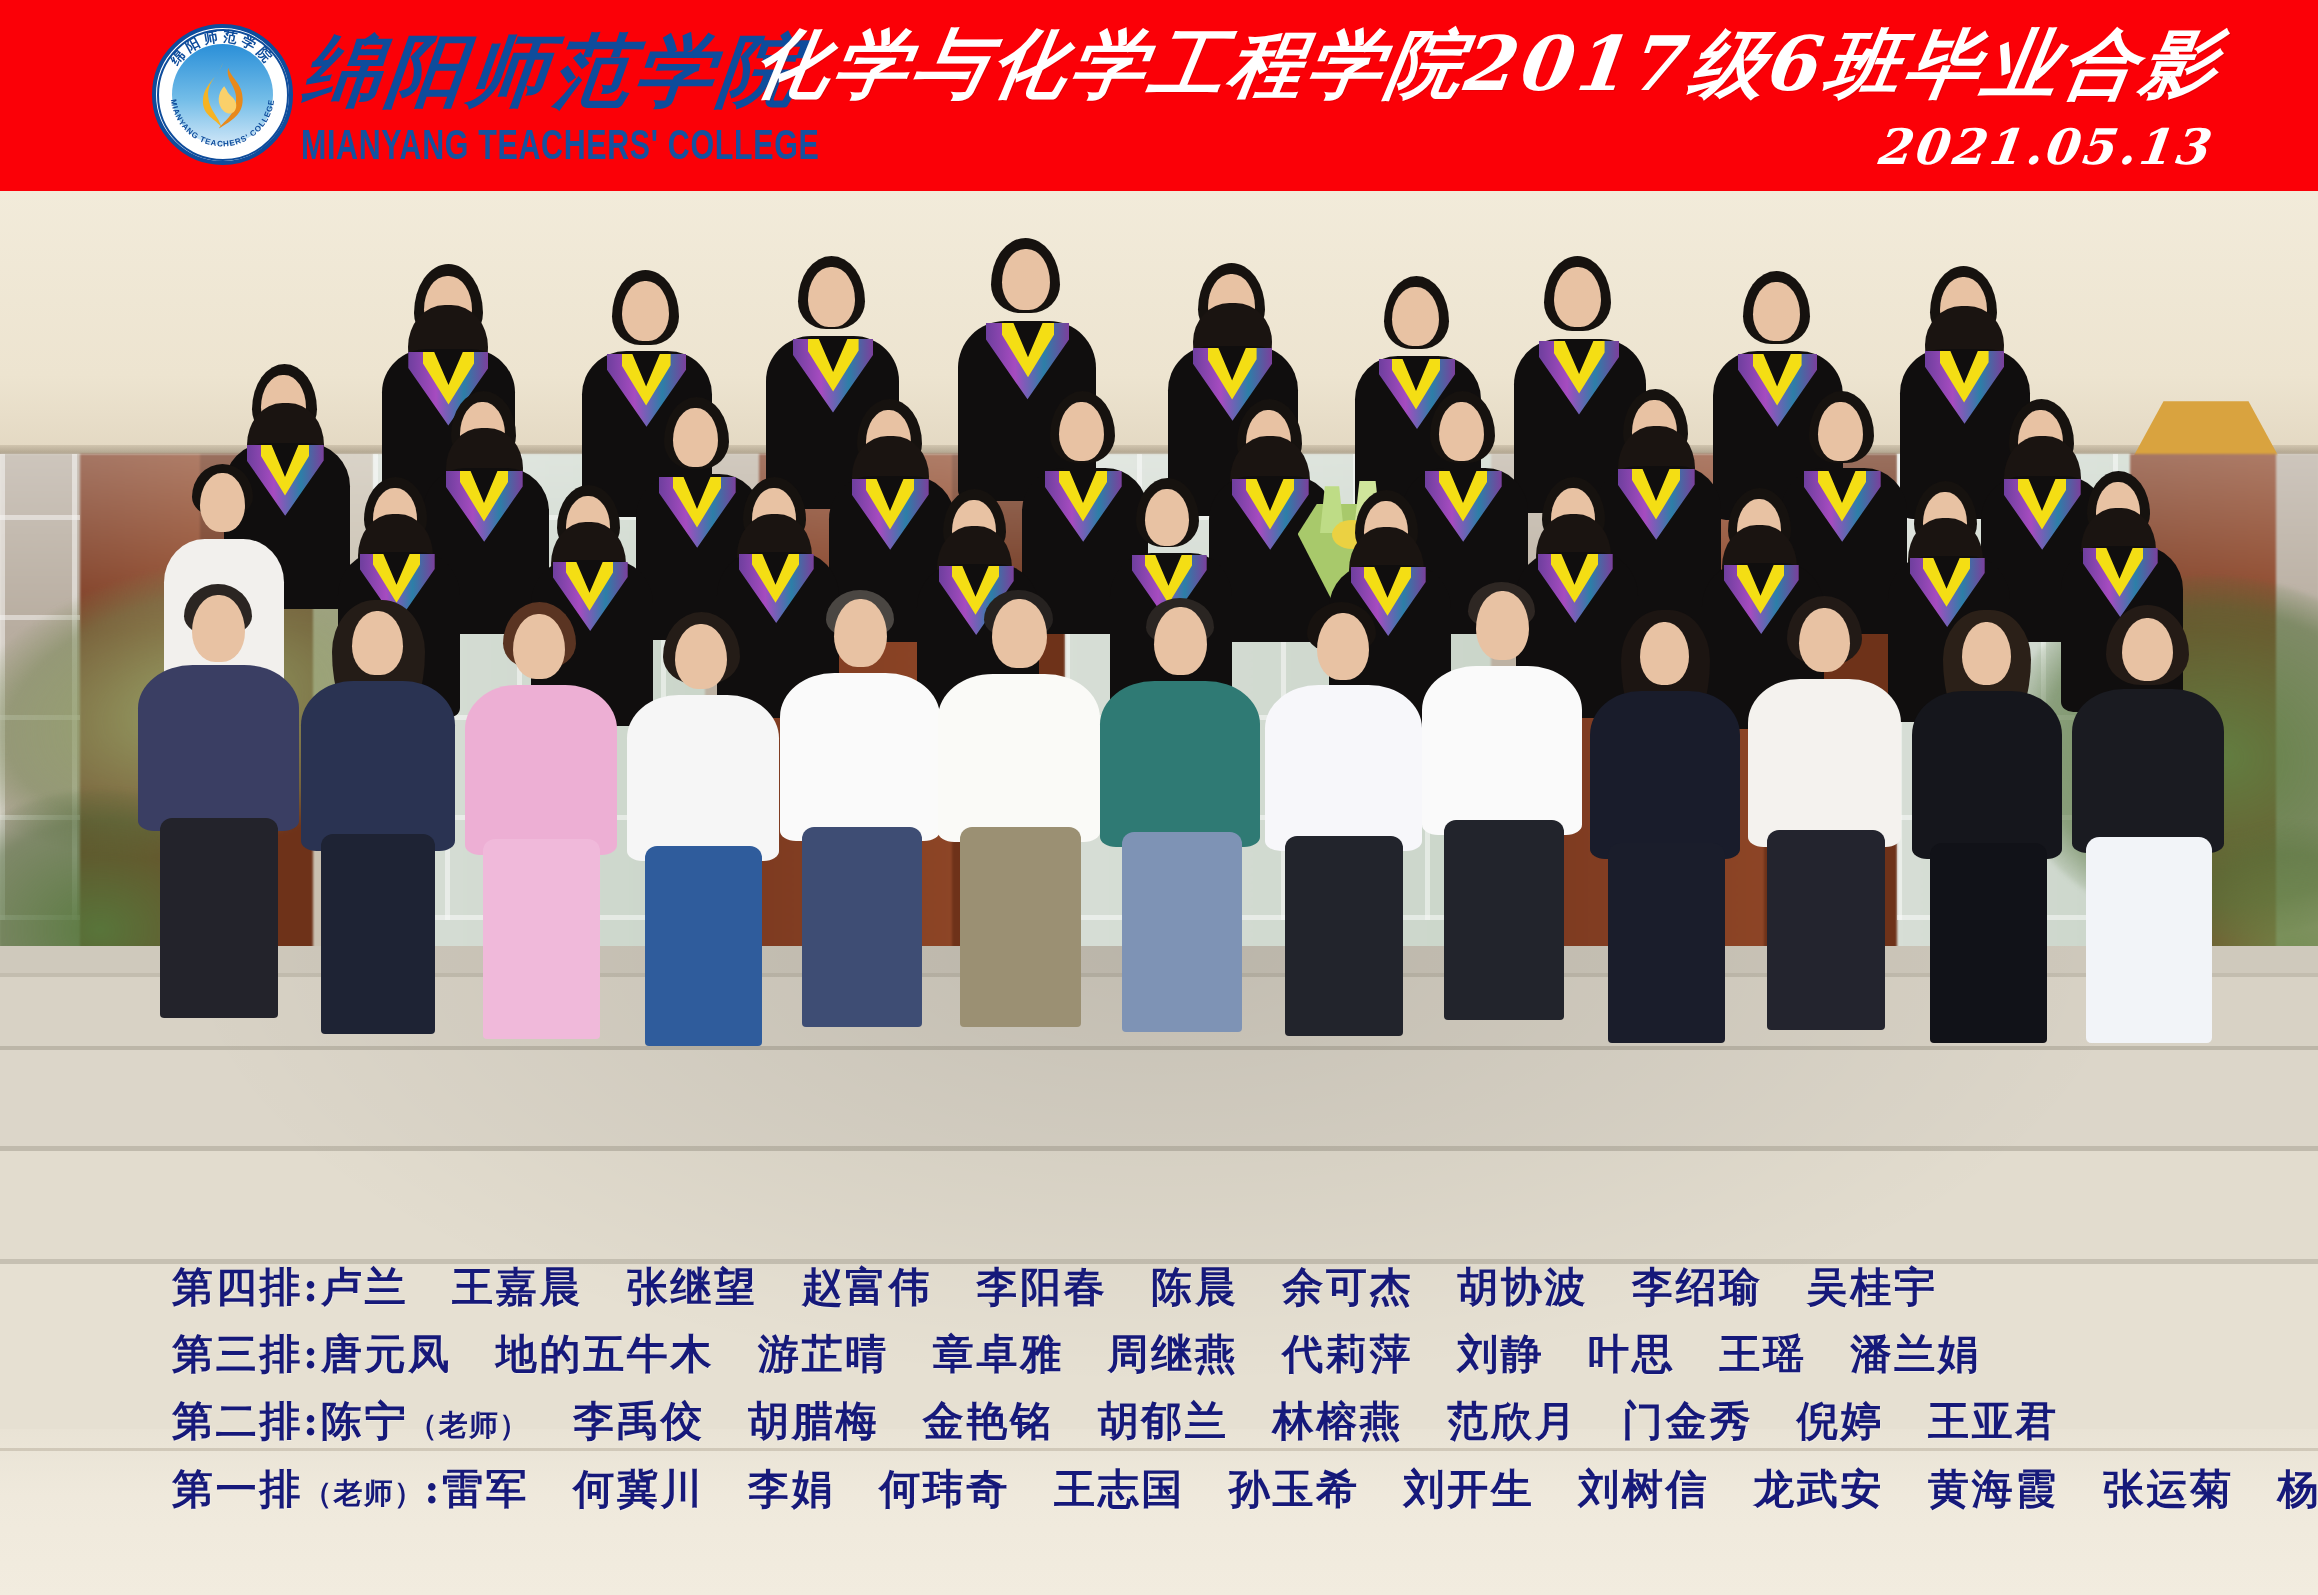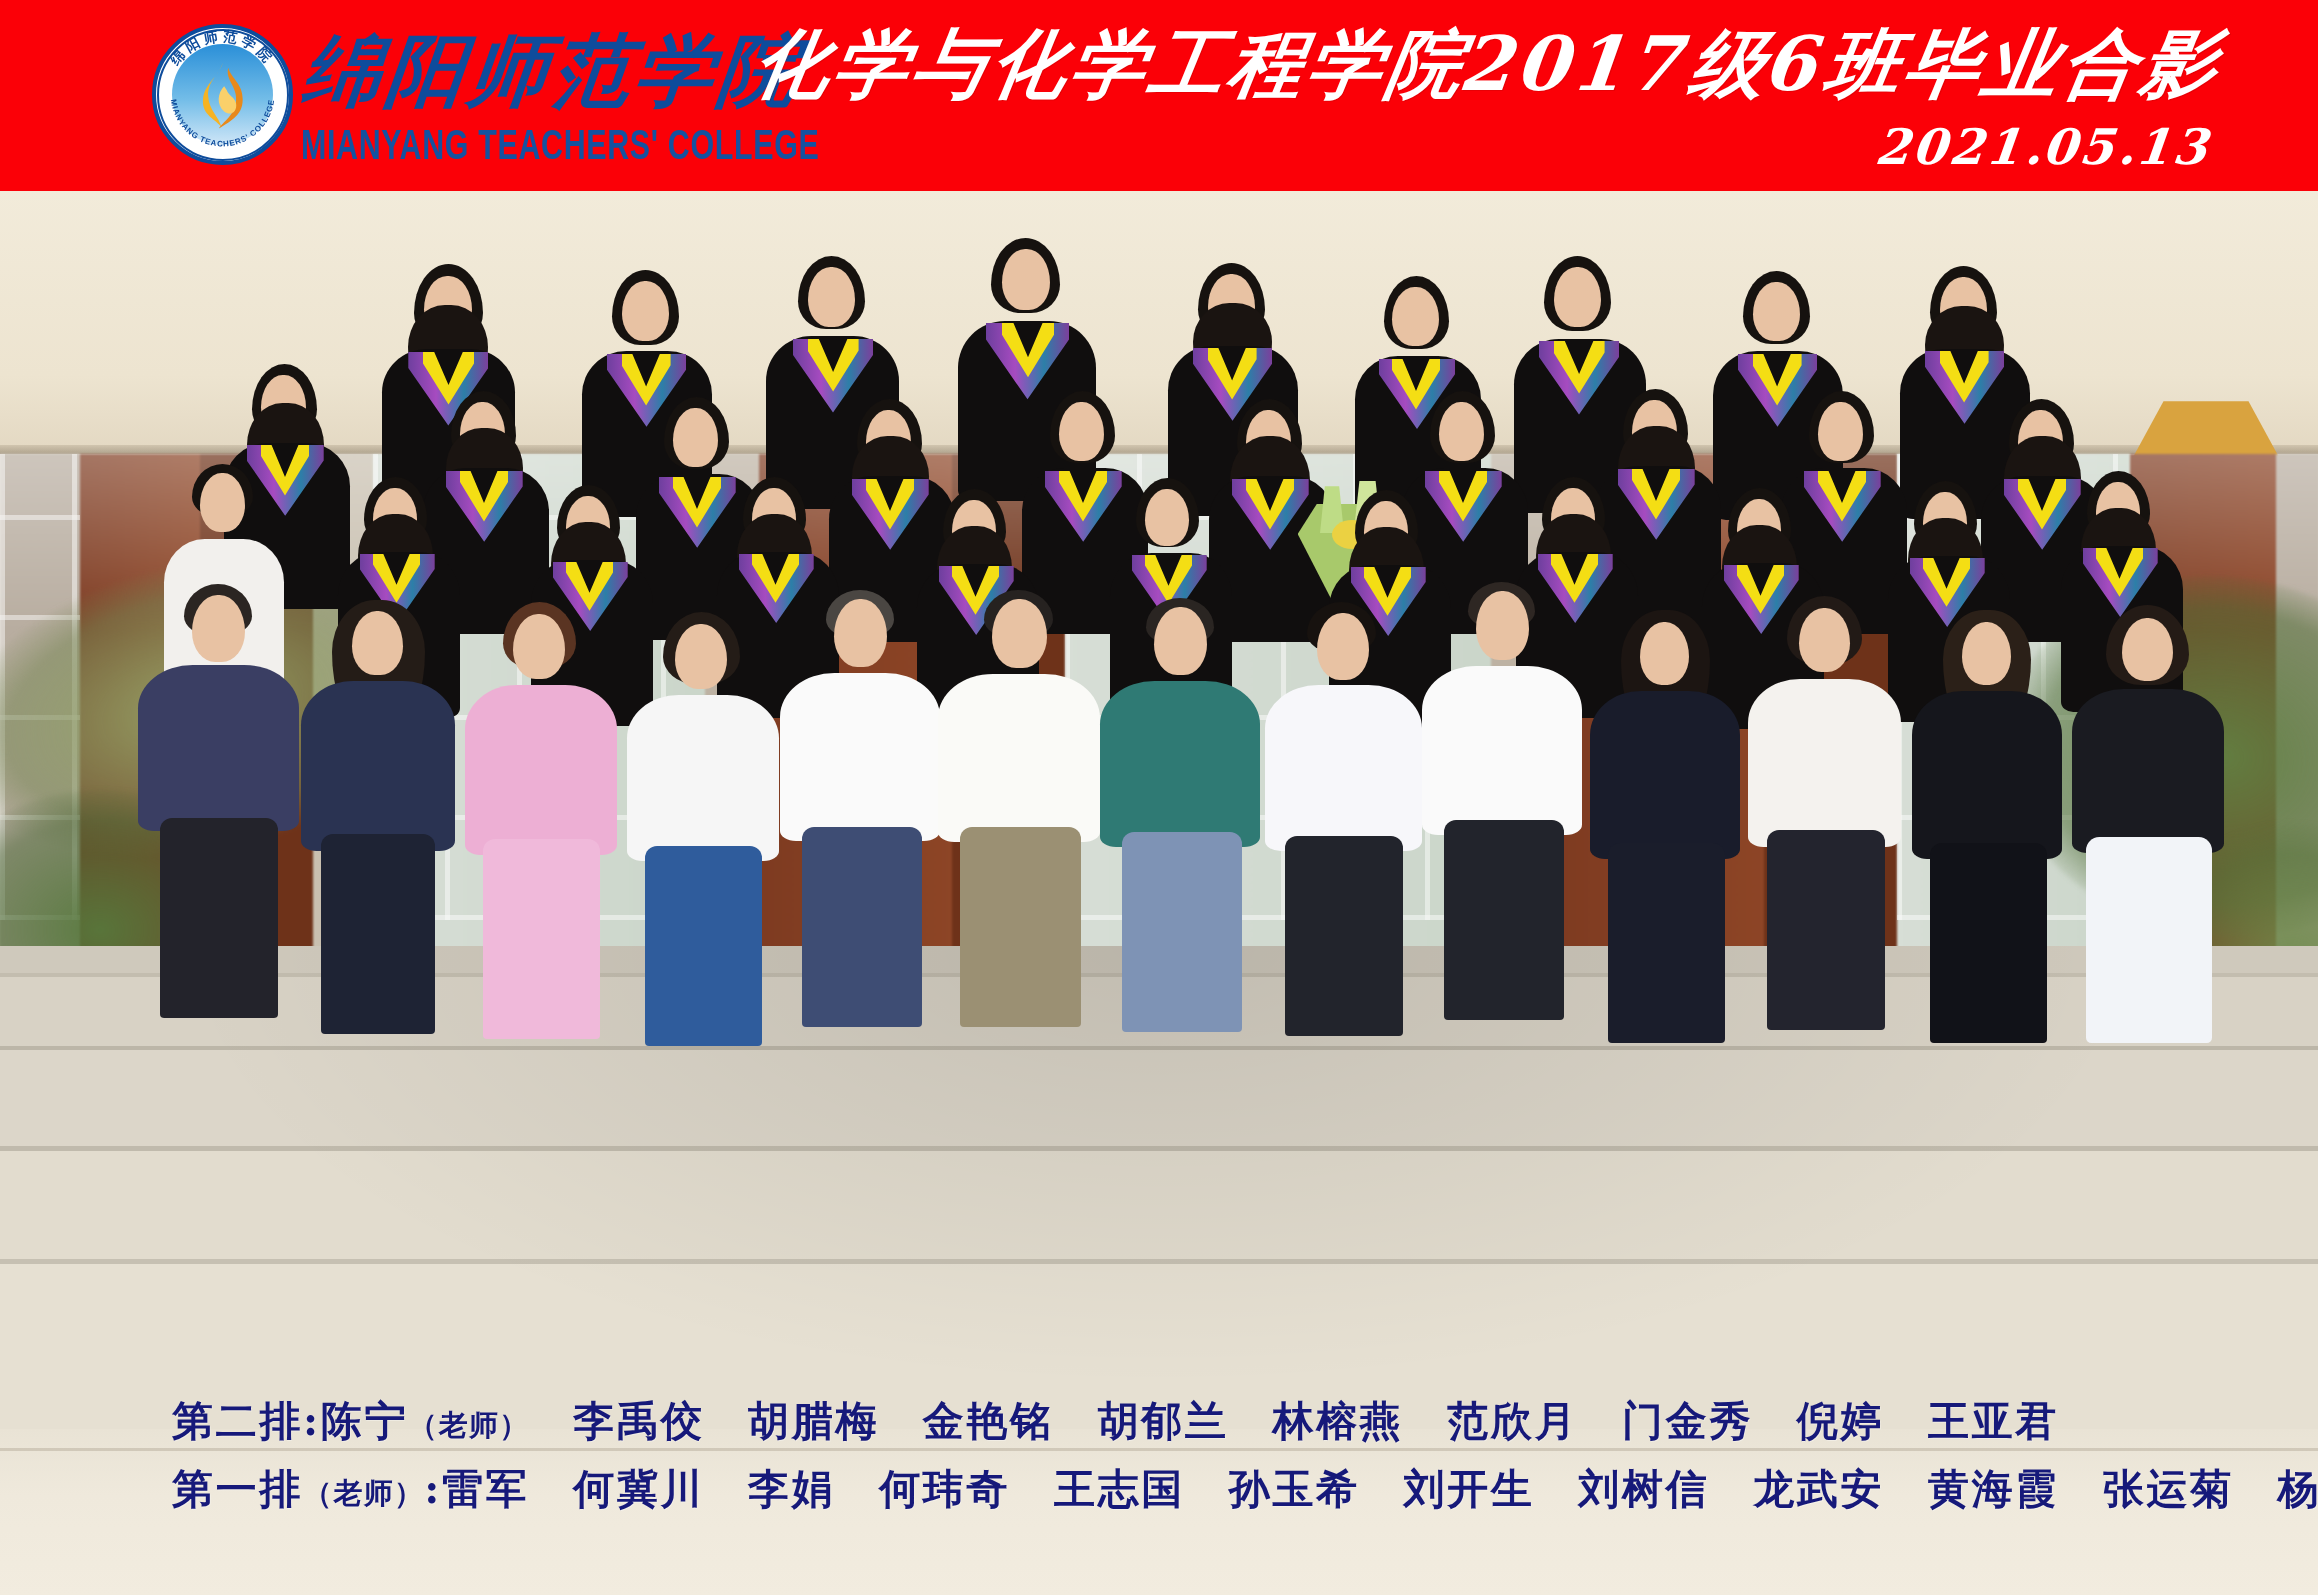--- a/index.html
+++ b/index.html
@@ -640,21 +640,27 @@
       <div class="hair" style="left:22.6px;top:0;width:83px;height:80px;background:#241B16;"></div>
       <div class="head" style="left:39px;top:13.3px;width:51px;height:63px;"></div>
       <div class="body" style="left:-10.6px;top:84px;width:152px;height:164px;background:#1A1B21;"></div>
       <div style="position:absolute;left:2.7px;top:232px;width:126px;height:206px;background:#F2F4F8;border-radius:13.3px 13.3px 5.3px 5.3px;"></div>
     </div>
 
   </div>
 
   <div id="names">
 
-
+    <div class="name-line nl-4">
+      <span>第四排:卢兰　王嘉晨　张继望　赵富伟　李阳春　陈晨　余可杰　胡协波　李绍瑜　吴桂宇</span>
+    </div>
+
+    <div class="name-line nl-3">
+      <span>第三排:唐元凤　地的五牛木　游芷晴　章卓雅　周继燕　代莉萍　刘静　叶思　王瑶　潘兰娟</span>
+    </div>
 
     <div class="name-line nl-2">
       <span>第二排:陈宁</span><span class="teacher-tag">（老师）</span><span>　李禹佼　胡腊梅　金艳铭　胡郁兰　林榕燕　范欣月　门金秀　倪婷　王亚君</span>
     </div>
 
     <div class="name-line nl-1">
       <span>第一排</span><span class="teacher-tag">（老师）</span><span>:雷军　何冀川　李娟　何玮奇　王志国　孙玉希　刘开生　刘树信　龙武安　黄海霞　张运菊　杨娟　左周</span>
     </div>
 
   </div>

